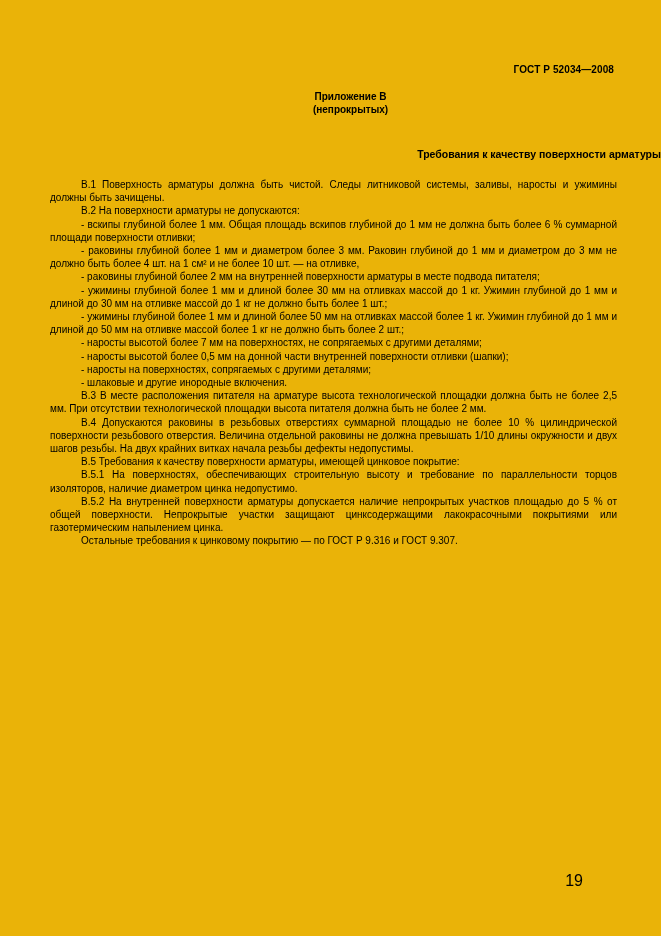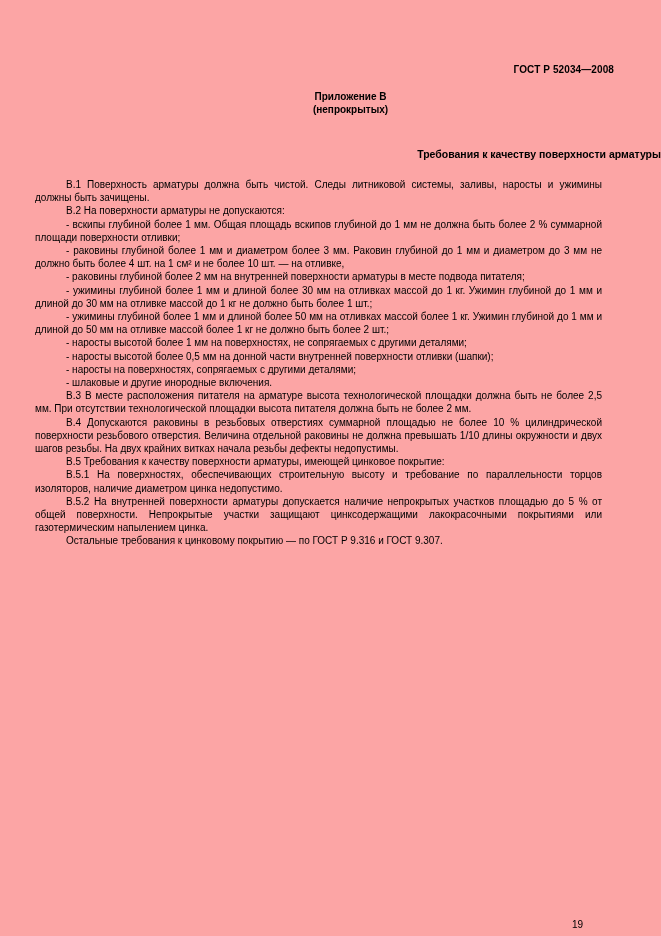--- a/index.html
+++ b/index.html
@@ -4,21 +4,21 @@
 <style>
   html, body {
     margin: 0;
     padding: 0;
     background: #ffffff;
   }
   .page {
     position: relative;
     width: 661px;
     height: 936px;
-    background: #fca5a5;
+    background: #eab308;
     font-family: "Liberation Sans", sans-serif;
     color: #000000;
     overflow: hidden;
   }
   .doc-header {
     position: absolute;
     top: 64px;
     right: 47px;
     font-size: 10px;
     font-weight: 700;
@@ -41,35 +41,35 @@
     left: 0;
     width: 100%;
     text-align: right;
     font-size: 10.5px;
     font-weight: 700;
     margin: 0;
   }
   .doc-body {
     position: absolute;
     top: 178px;
-    left: 35px;
+    left: 50px;
     width: 567px;
     font-size: 10px;
     line-height: 13.2px;
     text-align: justify;
   }
   .para {
     margin: 0;
     text-indent: 31px;
   }
   .page-number {
     position: absolute;
-    top: 919px;
+    top: 872px;
     right: 78px;
-    font-size: 10px;
+    font-size: 16px;
   }
 </style>
 </head>
 <body>
 
 <div class="page">
 
   <div class="doc-header">
     <span>ГОСТ Р 52034—2008</span>
   </div>
@@ -77,26 +77,26 @@
   <div class="appendix">
     <div>Приложение В</div>
     <div>(непрокрытых)</div>
   </div>
 
   <h1 class="doc-title">Требования к качеству поверхности арматуры</h1>
 
   <div class="doc-body">
     <p class="para">В.1 Поверхность арматуры должна быть чистой. Следы литниковой системы, заливы, наросты и ужимины должны быть зачищены.</p>
     <p class="para">В.2 На поверхности арматуры не допускаются:</p>
-    <p class="para">- вскипы глубиной более 1 мм. Общая площадь вскипов глубиной до 1 мм не должна быть более 2 % суммарной площади поверхности отливки;</p>
+    <p class="para">- вскипы глубиной более 1 мм. Общая площадь вскипов глубиной до 1 мм не должна быть более 6 % суммарной площади поверхности отливки;</p>
     <p class="para">- раковины глубиной более 1 мм и диаметром более 3 мм. Раковин глубиной до 1 мм и диаметром до 3 мм не должно быть более 4 шт. на 1 см² и не более 10 шт. — на отливке,</p>
     <p class="para">- раковины глубиной более 2 мм на внутренней поверхности арматуры в месте подвода питателя;</p>
     <p class="para">- ужимины глубиной более 1 мм и длиной более 30 мм на отливках массой до 1 кг. Ужимин глубиной до 1 мм и длиной до 30 мм на отливке массой до 1 кг не должно быть более 1 шт.;</p>
     <p class="para">- ужимины глубиной более 1 мм и длиной более 50 мм на отливках массой более 1 кг. Ужимин глубиной до 1 мм и длиной до 50 мм на отливке массой более 1 кг не должно быть более 2 шт.;</p>
-    <p class="para">- наросты высотой более 1 мм на поверхностях, не сопрягаемых с другими деталями;</p>
+    <p class="para">- наросты высотой более 7 мм на поверхностях, не сопрягаемых с другими деталями;</p>
     <p class="para">- наросты высотой более 0,5 мм на донной части внутренней поверхности отливки (шапки);</p>
     <p class="para">- наросты на поверхностях, сопрягаемых с другими деталями;</p>
     <p class="para">- шлаковые и другие инородные включения.</p>
     <p class="para">В.3 В месте расположения питателя на арматуре высота технологической площадки должна быть не более 2,5 мм. При отсутствии технологической площадки высота питателя должна быть не более 2 мм.</p>
     <p class="para">В.4 Допускаются раковины в резьбовых отверстиях суммарной площадью не более 10 % цилиндрической поверхности резьбового отверстия. Величина отдельной раковины не должна превышать 1/10 длины окружности и двух шагов резьбы. На двух крайних витках начала резьбы дефекты недопустимы.</p>
     <p class="para">В.5 Требования к качеству поверхности арматуры, имеющей цинковое покрытие:</p>
     <p class="para">В.5.1 На поверхностях, обеспечивающих строительную высоту и требование по параллельности торцов изоляторов, наличие диаметром цинка недопустимо.</p>
     <p class="para">В.5.2 На внутренней поверхности арматуры допускается наличие непрокрытых участков площадью до 5 % от общей поверхности. Непрокрытые участки защищают цинксодержащими лакокрасочными покрытиями или газотермическим напылением цинка.</p>
     <p class="para">Остальные требования к цинковому покрытию — по ГОСТ Р 9.316 и ГОСТ 9.307.</p>
   </div>

